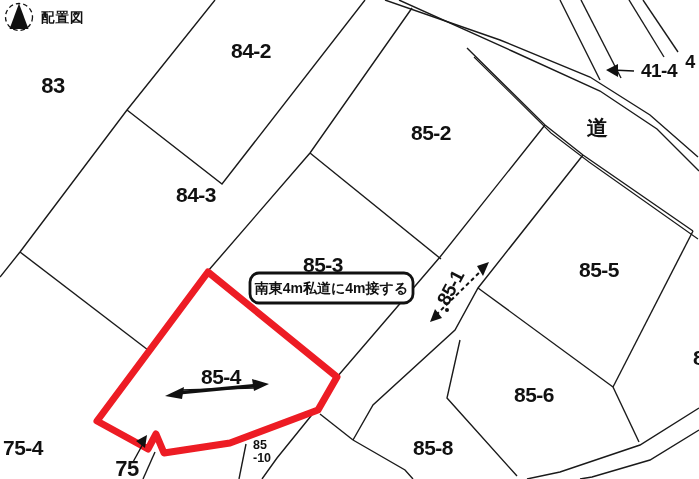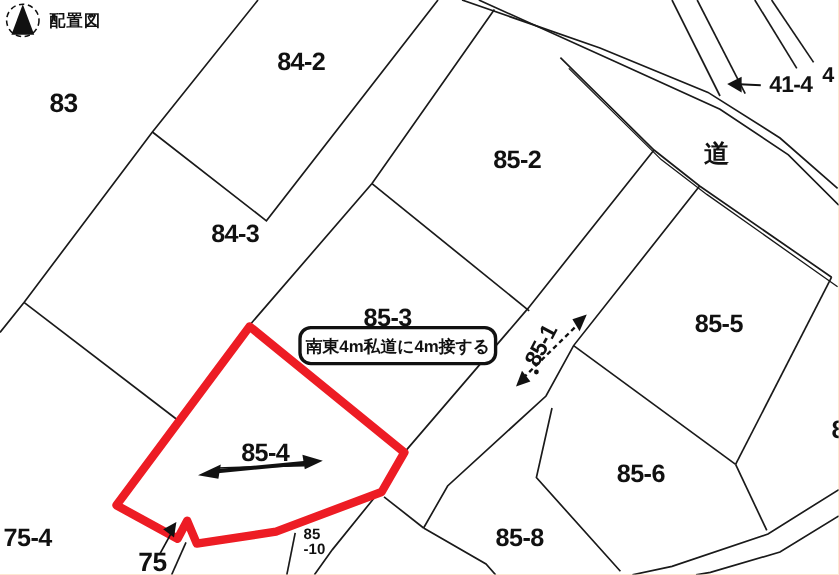--- a/index.html
+++ b/index.html
@@ -1,16 +1,16 @@
 <!DOCTYPE html>
 <html><head>
 <meta charset="utf-8">
 <style>
   html,body{margin:0;padding:0;background:#ffffff;}
-  .stage{position:relative;width:699px;height:479px;background:#fdba74;overflow:hidden;
+  .stage{position:relative;width:699px;height:479px;background:#c2410c;overflow:hidden;
          font-family:"Liberation Sans", sans-serif;}
   svg{display:block;}
   text{font-family:"Liberation Sans", sans-serif;font-weight:bold;fill:#111;letter-spacing:-0.5px;}
   .lot{font-size:21px;}
   .lot-big{font-size:22px;}
   .lot-small{font-size:12.5px;letter-spacing:0;}
   .ann{font-size:14px;letter-spacing:0;}
   .hdr{font-size:13.5px;letter-spacing:1px;}
   .thin{stroke:#1a1a1a;stroke-width:1.4;fill:none;}
   .thin2{stroke:#1a1a1a;stroke-width:1.1;fill:none;}

